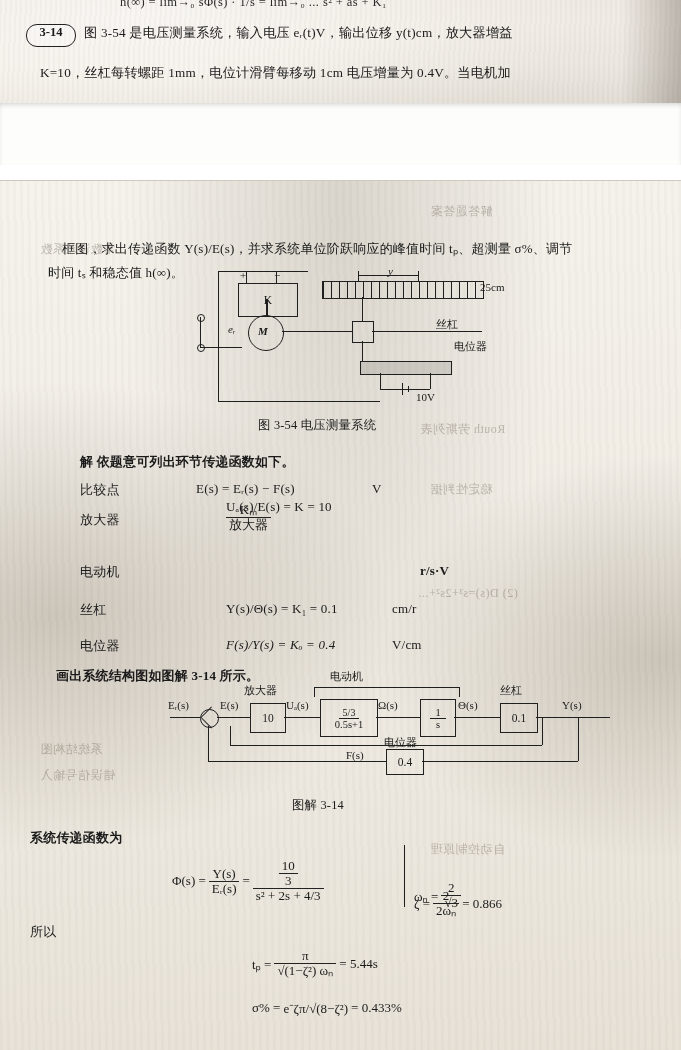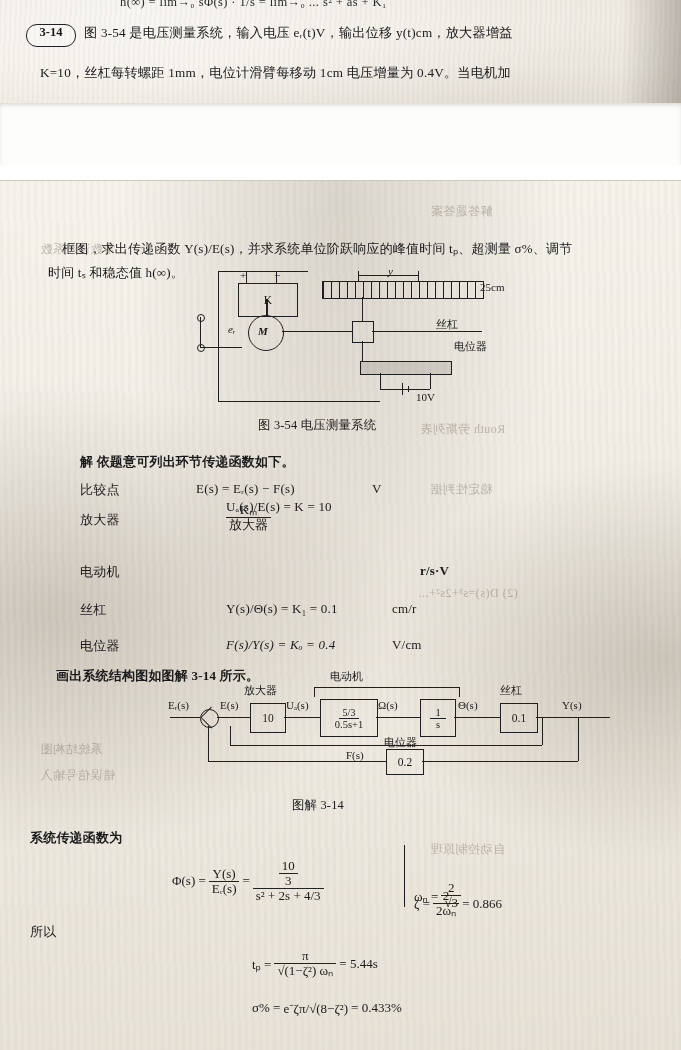--- a/index.html
+++ b/index.html
@@ -240,21 +240,21 @@
       <div class="ln hln" style="left:284px;top:36px;width:46px;"></div>
 
       <div class="box" style="left:330px;top:22px;width:36px;height:28px;">
         <span>0.1</span>
       </div>
       <div class="ln hln" style="left:366px;top:36px;width:74px;"></div>
 
       <div class="ln vln" style="left:408px;top:36px;height:44px;"></div>
       <div class="ln hln" style="left:252px;top:80px;width:156px;"></div>
       <div class="box" style="left:216px;top:68px;width:36px;height:24px;">
-        <span>0.2</span>
+        <span>0.4</span>
       </div>
       <div class="ln hln" style="left:38px;top:80px;width:178px;"></div>
       <div class="ln vln" style="left:38px;top:45px;height:35px;"></div>
 
       <div class="ln vln" style="left:372px;top:36px;height:28px;"></div>
       <div class="ln hln" style="left:60px;top:64px;width:312px;"></div>
       <div class="ln vln" style="left:60px;top:45px;height:19px;"></div>
 
       <div class="label" style="left:-2px;top:18px;">Eᵣ(s)</div>
       <div class="label" style="left:50px;top:18px;">E(s)</div>

